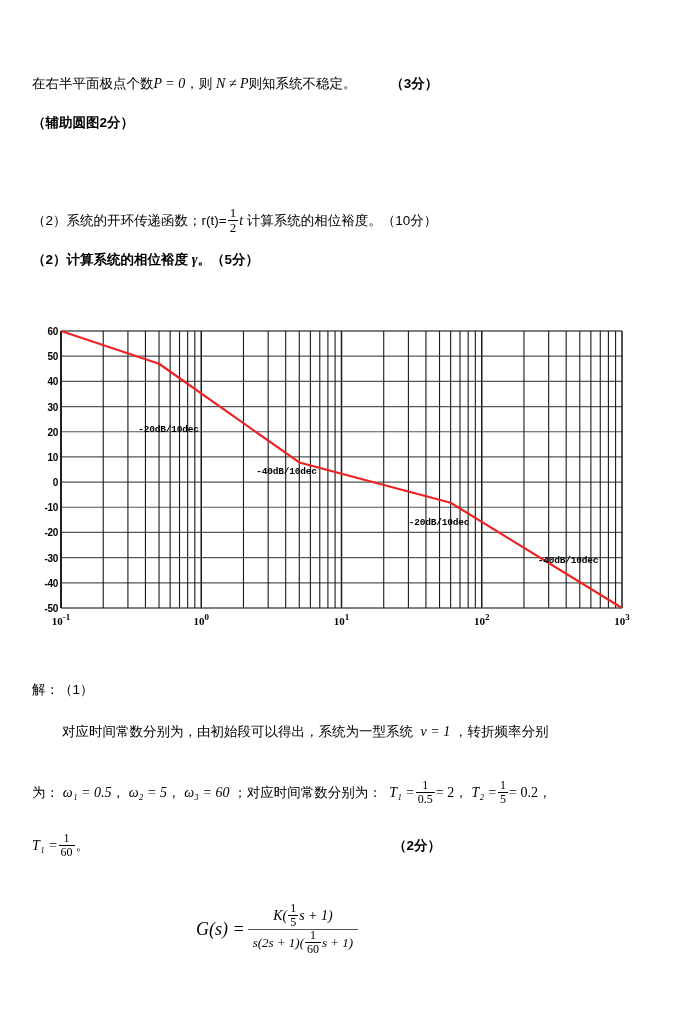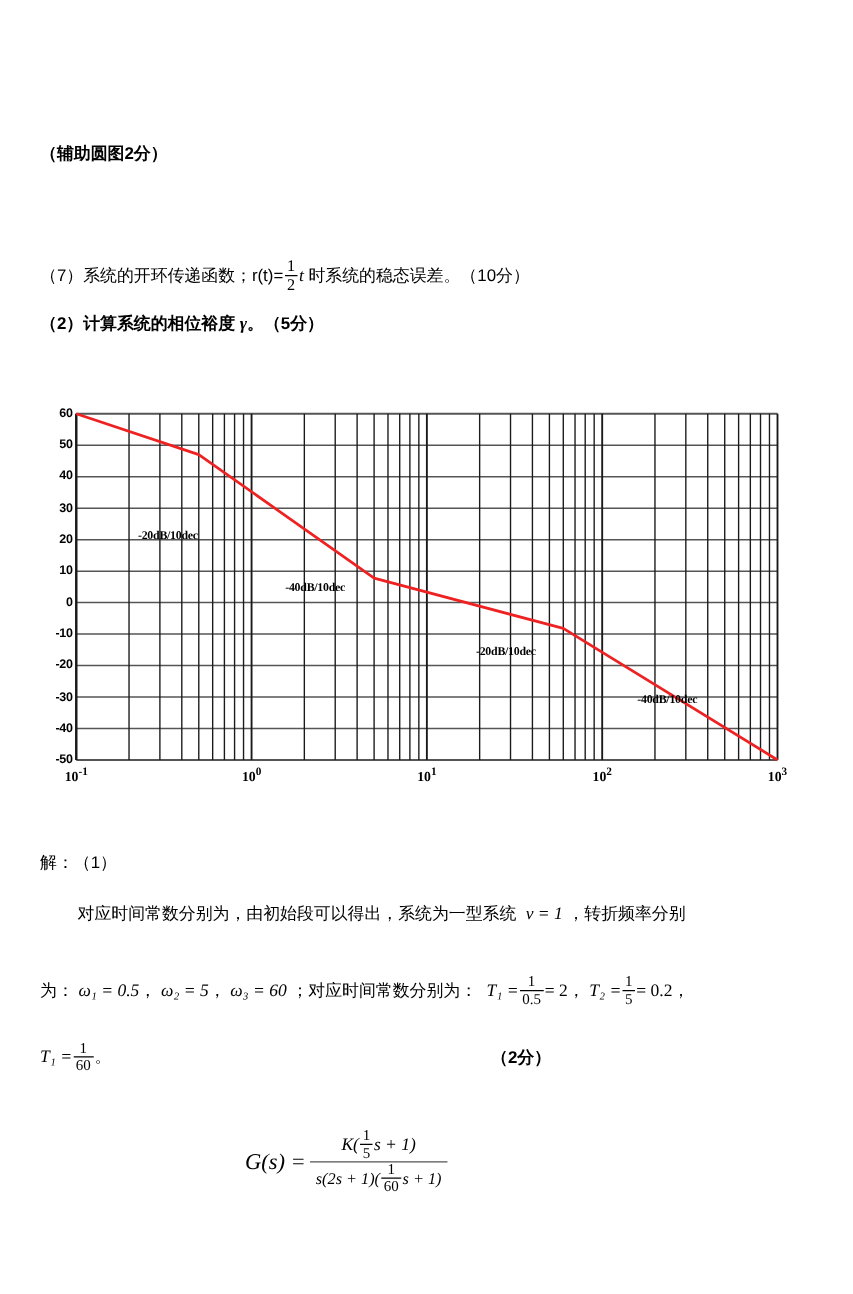--- a/index.html
+++ b/index.html
@@ -30,34 +30,38 @@
   
   #chart{position:absolute;left:22px;top:300px;width:640px;height:330px;}
   .plot-wrap{position:absolute;left:0;top:0;width:640px;height:330px;}
   .ylab{position:absolute;right:0;transform:translateY(-50%);
         font-size:10px;font-weight:bold;font-family:"Liberation Sans",sans-serif;
         letter-spacing:-0.3px;}
   .ylab-col{position:absolute;left:0;top:0;width:36px;height:330px;}
   .xlab{position:absolute;transform:translateX(-50%);
         font-size:11px;font-weight:bold;font-family:"Liberation Serif",serif;}
   .annot{position:absolute;font-size:9.5px;font-weight:bold;
-         font-family:Liberation Serif, serif;white-space:nowrap;letter-spacing:-0.2px;}
+         font-family:Liberation Mono, monospace;white-space:nowrap;letter-spacing:-0.2px;margin-left:28px;}
 </style>
 </head>
 <body>
 
 <div class="page">
 
 
+  <div class="line" style="left:32px;top:75px;">
+    <span>在右半平面极点个数</span><span class="mathi">P = 0</span><span>，则</span>&nbsp;<span class="mathi">N ≠ P</span><span>则知系统不稳定。</span>
+    <span class="bold" style="margin-left:30px;">（3分）</span>
+  </div>
 
   <div class="line bold" style="left:32px;top:115px;">（辅助圆图2分）</div>
 
 
   <div class="line" style="left:32px;top:207px;">
-    <span>（7）系统的开环传递函数；r(t)=</span><span class="frac big"><span class="num">1</span><span class="den">2</span></span><span class="mathi">t</span>&nbsp;<span>时系统的稳态误差。（10分）</span>
+    <span>（2）系统的开环传递函数；r(t)=</span><span class="frac big"><span class="num">1</span><span class="den">2</span></span><span class="mathi">t</span>&nbsp;<span>计算系统的相位裕度。（10分）</span>
   </div>
 
   <div class="line" style="left:32px;top:251px;font-weight:bold;">
     <span>（2）计算系统的相位裕度</span>&nbsp;<span class="mathi">γ</span><span>。（5分）</span>
   </div>
 
   <div id="chart">
     <div class="ylab-col" id="ylabels">
         <div class="ylab" style="top: 31px;">60</div>
         <div class="ylab" style="top: 56.1818px;">50</div>

